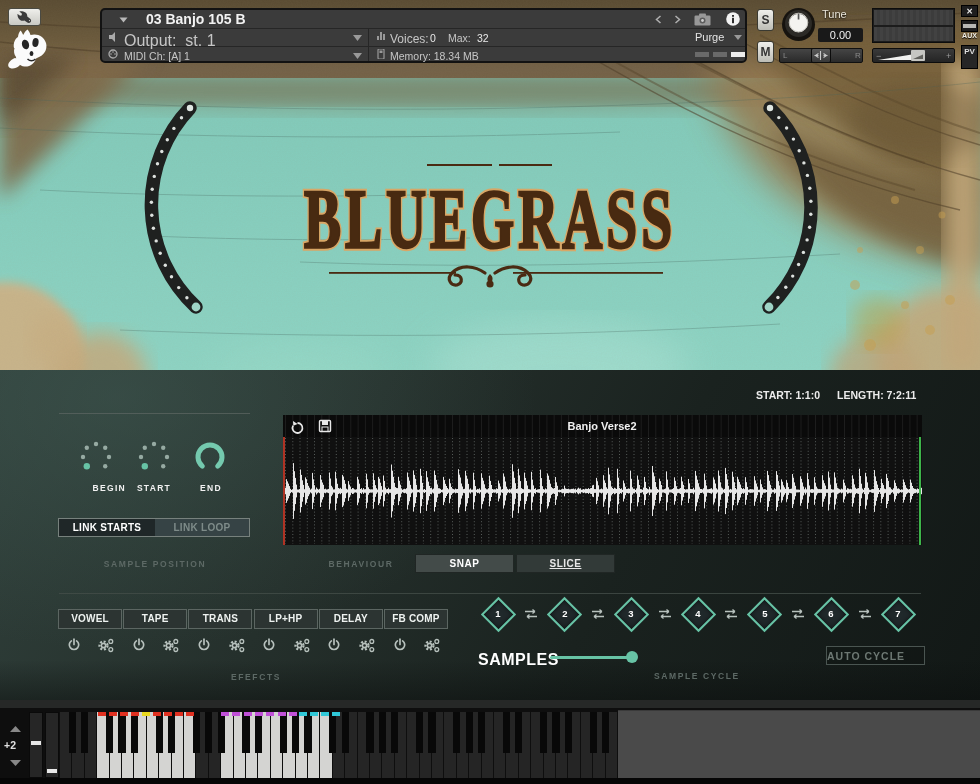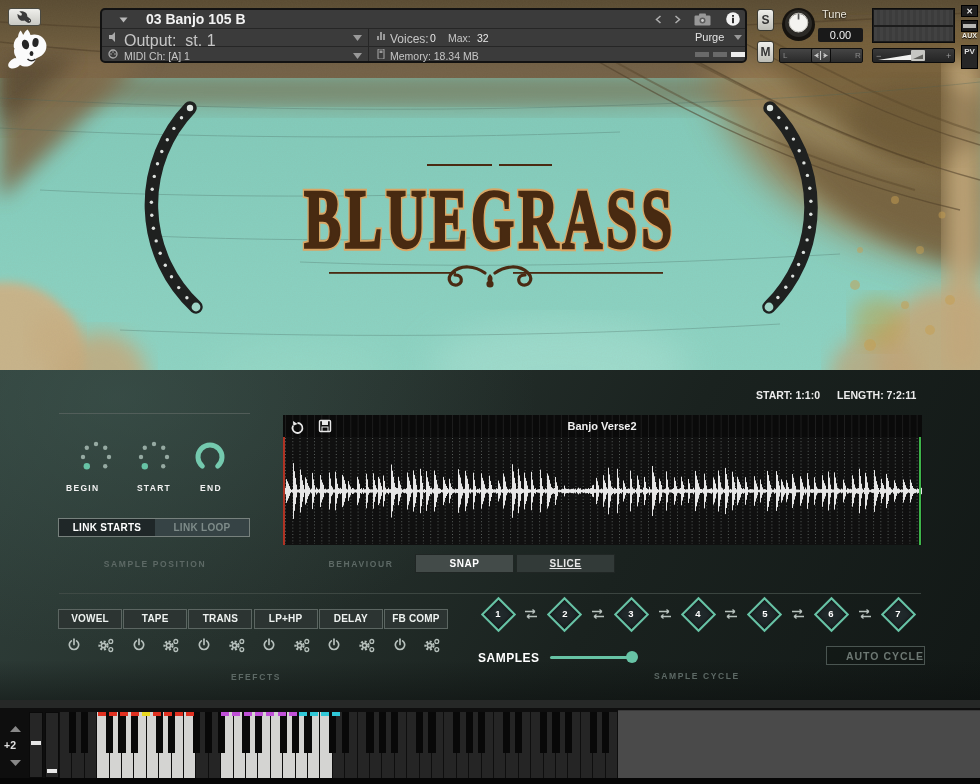--- a/index.html
+++ b/index.html
@@ -283,37 +283,37 @@
       <circle cx="86.8" cy="466.2" r="3.2" fill="#67c3a5"></circle>
       <circle cx="141.0" cy="457.0" r="2.2" fill="#a8bcb4" opacity="0.85"></circle>
       <circle cx="144.8" cy="447.8" r="2.2" fill="#a8bcb4" opacity="0.85"></circle>
       <circle cx="154.0" cy="444.0" r="2.2" fill="#a8bcb4" opacity="0.85"></circle>
       <circle cx="163.2" cy="447.8" r="2.2" fill="#a8bcb4" opacity="0.85"></circle>
       <circle cx="167.0" cy="457.0" r="2.2" fill="#a8bcb4" opacity="0.85"></circle>
       <circle cx="163.2" cy="466.2" r="2.2" fill="#a8bcb4" opacity="0.85"></circle>
       <circle cx="144.8" cy="466.2" r="3.2" fill="#67c3a5"></circle>
       <path d="M202.3 466.2 A 12 12 0 1 1 217.7 466.2" fill="none" stroke="#74c9ae" stroke-width="5" stroke-linecap="round"></path>
     </svg>
-<div class="abs" style="left:66px;top:483px;width:60px;text-align:left;font-size:8.5px;font-weight:bold;color:#f2f2f2;letter-spacing:1.3px;">BEGIN</div>
+<div class="abs" style="left:66px;top:483px;width:60px;text-align:right;font-size:8.5px;font-weight:bold;color:#f2f2f2;letter-spacing:1.3px;">BEGIN</div>
 <div class="abs" style="left:124px;top:483px;width:60px;text-align:center;font-size:8.5px;font-weight:bold;color:#f2f2f2;letter-spacing:1.3px;">START</div>
 <div class="abs" style="left:182px;top:483px;width:58px;text-align:center;font-size:8.5px;font-weight:bold;color:#f2f2f2;letter-spacing:1.3px;">END</div>
 <div class="abs" style="left:58px;top:518px;width:192px;height:19px;border:1px solid #77817d;background:#364345;"></div>
 <div class="abs" style="left:59px;top:519px;width:96px;height:17px;background:#1f2728;color:#fff;font-weight:bold;font-size:10px;text-align:center;line-height:17px;letter-spacing:0.3px;">LINK STARTS</div>
 <div class="abs" style="left:155px;top:519px;width:94px;height:17px;color:#7e8b89;font-weight:bold;font-size:10px;text-align:center;line-height:17px;letter-spacing:0.3px;">LINK LOOP</div>
 <div class="lbl" style="left:55px;top:559px;">SAMPLE POSITION</div>
 <div class="lbl" style="left:261px;top:559px;">BEHAVIOUR</div>
 <div class="abs" style="left:415px;top:554px;width:99px;height:19px;background:#434b49;border:1px solid #202624;color:#fff;font-weight:bold;font-size:10px;text-align:center;line-height:18px;letter-spacing:0.5px;">SNAP</div>
 <div class="abs" style="left:516px;top:554px;width:99px;height:19px;background:#323a38;border:1px solid #202624;color:#e8e8e8;font-weight:bold;font-size:10px;text-align:center;line-height:18px;letter-spacing:0.5px;text-decoration:underline;">SLICE</div>
 <div class="abs" style="left:59px;top:593px;width:862px;height:1px;background:#434d49;opacity:0.8;"></div>
 <div class="lbl" style="left:156px;top:672px;">EFEFCTS</div>
 <div class="lbl" style="left:597px;top:671px;">SAMPLE CYCLE</div>
-<div class="abs" style="left:478px;top:651px;font-size:12px;font-weight:bold;color:#fff;letter-spacing:0.5px;">SAMPLES</div>
+<div class="abs" style="left:478px;top:651px;font-size:16px;font-weight:bold;color:#fff;letter-spacing:0.5px;">SAMPLES</div>
 <div class="abs" style="left:550px;top:656px;width:82px;height:3px;background:#67c3a5;border-radius:2px;"></div>
 <div class="abs" style="left:626px;top:651px;width:12px;height:12px;border-radius:50%;background:#67c3a5;"></div>
-<div class="abs" style="left:826px;top:646px;width:99px;height:19px;border:1px solid #4a5551;background:rgba(15,20,18,0.35);color:#6d7873;font-weight:bold;font-size:10.5px;text-align:right;line-height:18px;letter-spacing:1px;">AUTO CYCLE</div>
+<div class="abs" style="left:826px;top:646px;width:99px;height:19px;border:1px solid #4a5551;background:rgba(15,20,18,0.35);color:#6d7873;font-weight:bold;font-size:10.5px;text-align:left;line-height:18px;letter-spacing:1px;">AUTO CYCLE</div>
 
 <svg class="abs" style="left:283px;top:415px" width="639" height="130" viewBox="0 0 639 130">
 <rect width="639" height="130" fill="#101010"></rect>
 <rect width="639" height="22" fill="#0a0a0a"></rect>
 <path d="M2.5 0V22M9.8 0V22M17.0 0V22M24.3 0V22M31.5 0V22M38.8 0V22M46.1 0V22M53.3 0V22M60.6 0V22M67.8 0V22M75.1 0V22M82.4 0V22M89.6 0V22M96.9 0V22M104.1 0V22M111.4 0V22M118.7 0V22M125.9 0V22M133.2 0V22M140.4 0V22M147.7 0V22M155.0 0V22M162.2 0V22M169.5 0V22M176.7 0V22M184.0 0V22M191.3 0V22M198.5 0V22M205.8 0V22M213.0 0V22M220.3 0V22M227.6 0V22M234.8 0V22M242.1 0V22M249.3 0V22M256.6 0V22M263.9 0V22M271.1 0V22M278.4 0V22M285.6 0V22M292.9 0V22M300.2 0V22M307.4 0V22M314.7 0V22M321.9 0V22M329.2 0V22M336.5 0V22M343.7 0V22M351.0 0V22M358.2 0V22M365.5 0V22M372.8 0V22M380.0 0V22M387.3 0V22M394.5 0V22M401.8 0V22M409.1 0V22M416.3 0V22M423.6 0V22M430.8 0V22M438.1 0V22M445.4 0V22M452.6 0V22M459.9 0V22M467.1 0V22M474.4 0V22M481.7 0V22M488.9 0V22M496.2 0V22M503.4 0V22M510.7 0V22M518.0 0V22M525.2 0V22M532.5 0V22M539.7 0V22M547.0 0V22M554.3 0V22M561.5 0V22M568.8 0V22M576.0 0V22M583.3 0V22M590.6 0V22M597.8 0V22M605.1 0V22M612.3 0V22M619.6 0V22M626.9 0V22M634.1 0V22" stroke="#1d1d1d" stroke-width="1"></path>
 <path d="M2.5 23V129M9.8 23V129M17.0 23V129M24.3 23V129M31.5 23V129M38.8 23V129M46.1 23V129M53.3 23V129M60.6 23V129M67.8 23V129M75.1 23V129M82.4 23V129M89.6 23V129M96.9 23V129M104.1 23V129M111.4 23V129M118.7 23V129M125.9 23V129M133.2 23V129M140.4 23V129M147.7 23V129M155.0 23V129M162.2 23V129M169.5 23V129M176.7 23V129M184.0 23V129M191.3 23V129M198.5 23V129M205.8 23V129M213.0 23V129M220.3 23V129M227.6 23V129M234.8 23V129M242.1 23V129M249.3 23V129M256.6 23V129M263.9 23V129M271.1 23V129M278.4 23V129M285.6 23V129M292.9 23V129M300.2 23V129M307.4 23V129M314.7 23V129M321.9 23V129M329.2 23V129M336.5 23V129M343.7 23V129M351.0 23V129M358.2 23V129M365.5 23V129M372.8 23V129M380.0 23V129M387.3 23V129M394.5 23V129M401.8 23V129M409.1 23V129M416.3 23V129M423.6 23V129M430.8 23V129M438.1 23V129M445.4 23V129M452.6 23V129M459.9 23V129M467.1 23V129M474.4 23V129M481.7 23V129M488.9 23V129M496.2 23V129M503.4 23V129M510.7 23V129M518.0 23V129M525.2 23V129M532.5 23V129M539.7 23V129M547.0 23V129M554.3 23V129M561.5 23V129M568.8 23V129M576.0 23V129M583.3 23V129M590.6 23V129M597.8 23V129M605.1 23V129M612.3 23V129M619.6 23V129M626.9 23V129M634.1 23V129" stroke="#9aa5a0" stroke-width="1" stroke-dasharray="1 2.2" opacity="0.5"></path>
 <path d="M0.5 74.9V77.1M1.5 75.0V77.0M2.5 73.8V78.2M3.5 70.3V81.7M4.5 71.2V80.8M5.5 72.1V79.9M6.5 73.1V78.9M7.5 74.3V77.7M8.5 74.8V77.2M9.5 74.5V77.5M10.5 63.5V88.5M11.5 66.9V85.1M12.5 69.7V82.3M13.5 72.5V79.5M14.5 74.6V77.4M15.5 74.6V77.4M16.5 74.4V77.6M17.5 66.2V85.8M18.5 68.4V83.6M19.5 70.7V81.3M20.5 72.6V79.4M21.5 74.5V77.5M22.5 69.5V82.5M23.5 70.2V81.8M24.5 71.9V80.1M25.5 73.0V79.0M26.5 73.8V78.2M27.5 74.6V77.4M28.5 74.2V77.8M29.5 67.6V84.4M30.5 70.3V81.7M31.5 72.7V79.3M32.5 74.6V77.4M33.5 73.7V78.3M34.5 74.3V77.7M35.5 74.7V77.3M36.5 74.3V77.7M37.5 68.5V83.5M38.5 70.4V81.6M39.5 71.6V80.4M40.5 72.6V79.4M41.5 74.5V77.5M42.5 74.2V77.8M43.5 74.6V77.4M44.5 74.5V77.5M45.5 74.3V77.7M46.5 67.4V84.6M47.5 70.0V82.0M48.5 73.0V79.0M49.5 73.7V78.3M50.5 74.6V77.4M51.5 74.5V77.5M52.5 67.1V84.9M53.5 69.9V82.1M54.5 72.2V79.8M55.5 74.0V78.0M56.5 74.2V77.8M57.5 73.9V78.1M58.5 74.3V77.7M59.5 68.4V83.6M60.5 69.1V82.9M61.5 70.6V81.4M62.5 72.2V79.8M63.5 74.2V77.8M64.5 74.6V77.4M65.5 71.1V80.9M66.5 72.5V79.5M67.5 73.4V78.6M68.5 74.4V77.6M69.5 74.0V78.0M70.5 74.1V77.9M71.5 74.5V77.5M72.5 74.7V77.3M73.5 74.5V77.5M74.5 69.3V82.7M75.5 70.4V81.6M76.5 72.2V79.8M77.5 74.3V77.7M78.5 74.0V78.0M79.5 74.7V77.3M80.5 74.0V78.0M81.5 74.5V77.5M82.5 74.5V77.5M83.5 67.9V84.1M84.5 70.3V81.7M85.5 73.7V78.3M86.5 74.4V77.6M87.5 74.6V77.4M88.5 74.5V77.5M89.5 74.6V77.4M90.5 67.7V84.3M91.5 70.6V81.4M92.5 72.8V79.2M93.5 74.0V78.0M94.5 74.7V77.3M95.5 69.3V82.7M96.5 70.0V82.0M97.5 71.7V80.3M98.5 73.1V78.9M99.5 74.7V77.3M100.5 68.7V83.3M101.5 71.0V81.0M102.5 73.8V78.2M103.5 74.5V77.5M104.5 74.4V77.6M105.5 73.8V78.2M106.5 74.5V77.5M107.5 74.4V77.6M108.5 64.1V87.9M109.5 66.7V85.3M110.5 69.3V82.7M111.5 71.8V80.2M112.5 73.5V78.5M113.5 73.9V78.1M114.5 74.0V78.0M115.5 69.2V82.8M116.5 70.9V81.1M117.5 72.6V79.4M118.5 74.1V77.9M119.5 74.8V77.2M120.5 74.5V77.5M121.5 74.3V77.7M122.5 74.5V77.5M123.5 74.0V78.0M124.5 67.4V84.6M125.5 69.4V82.6M126.5 70.9V81.1M127.5 72.6V79.4M128.5 74.2V77.8M129.5 74.6V77.4M130.5 66.5V85.5M131.5 68.4V83.6M132.5 70.1V81.9M133.5 72.6V79.4M134.5 74.7V77.3M135.5 74.8V77.2M136.5 74.5V77.5M137.5 65.9V86.1M138.5 68.8V83.2M139.5 71.8V80.2M140.5 74.7V77.3M141.5 74.3V77.7M142.5 74.8V77.2M143.5 66.9V85.1M144.5 69.4V82.6M145.5 71.3V80.7M146.5 73.0V79.0M147.5 74.0V78.0M148.5 73.8V78.2M149.5 74.6V77.4M150.5 74.2V77.8M151.5 66.6V85.4M152.5 68.5V83.5M153.5 70.5V81.5M154.5 72.4V79.6M155.5 74.0V78.0M156.5 74.1V77.9M157.5 74.3V77.7M158.5 74.8V77.2M159.5 74.6V77.4M160.5 69.3V82.7M161.5 70.6V81.4M162.5 72.3V79.7M163.5 73.1V78.9M164.5 73.9V78.1M165.5 74.5V77.5M166.5 70.1V81.9M167.5 72.0V80.0M168.5 73.5V78.5M169.5 74.1V77.9M170.5 74.4V77.6M171.5 74.6V77.4M172.5 74.2V77.8M173.5 74.5V77.5M174.5 74.4V77.6M175.5 66.1V85.9M176.5 68.3V83.7M177.5 69.6V82.4M178.5 72.0V80.0M179.5 73.3V78.7M180.5 74.4V77.6M181.5 74.3V77.7M182.5 66.7V85.3M183.5 68.7V83.3M184.5 70.0V82.0M185.5 72.2V79.8M186.5 74.6V77.4M187.5 74.1V77.9M188.5 74.7V77.3M189.5 74.6V77.4M190.5 67.5V84.5M191.5 70.5V81.5M192.5 73.1V78.9M193.5 74.7V77.3M194.5 74.3V77.7M195.5 74.5V77.5M196.5 74.1V77.9M197.5 74.7V77.3M198.5 67.8V84.2M199.5 69.6V82.4M200.5 70.9V81.1M201.5 72.4V79.6M202.5 74.0V78.0M203.5 74.5V77.5M204.5 74.5V77.5M205.5 74.0V78.0M206.5 68.8V83.2M207.5 71.0V81.0M208.5 72.7V79.3M209.5 74.3V77.7M210.5 74.6V77.4M211.5 74.5V77.5M212.5 74.6V77.4M213.5 74.0V78.0M214.5 74.3V77.7M215.5 70.8V81.2M216.5 72.0V80.0M217.5 73.3V78.7M218.5 74.6V77.4M219.5 74.4V77.6M220.5 67.9V84.1M221.5 69.1V82.9M222.5 71.2V80.8M223.5 73.4V78.6M224.5 74.3V77.7M225.5 74.7V77.3M226.5 74.3V77.7M227.5 74.6V77.4M228.5 74.1V77.9M229.5 64.0V88.0M230.5 67.0V85.0M231.5 69.7V82.3M232.5 71.9V80.1M233.5 74.4V77.6M234.5 74.1V77.9M235.5 65.9V86.1M236.5 68.7V83.3M237.5 71.0V81.0M238.5 74.0V78.0M239.5 74.3V77.7M240.5 74.5V77.5M241.5 67.5V84.5M242.5 69.7V82.3M243.5 71.0V81.0M244.5 72.9V79.1M245.5 74.4V77.6M246.5 74.5V77.5M247.5 74.6V77.4M248.5 67.1V84.9M249.5 70.4V81.6M250.5 72.9V79.1M251.5 74.4V77.6M252.5 74.0V78.0M253.5 74.8V77.2M254.5 74.6V77.4M255.5 74.5V77.5M256.5 74.4V77.6M257.5 66.2V85.8M258.5 69.8V82.2M259.5 73.2V78.8M260.5 74.4V77.6M261.5 74.7V77.3M262.5 74.1V77.9M263.5 74.5V77.5M264.5 67.9V84.1M265.5 68.8V83.2M266.5 70.5V81.5M267.5 72.2V79.8M268.5 73.6V78.4M269.5 74.0V78.0M270.5 74.2V77.8M271.5 73.9V78.1M272.5 69.3V82.7M273.5 71.5V80.5M274.5 73.0V79.0M275.5 74.8V77.2M276.5 74.6V77.4M277.5 74.8V77.2M278.5 74.5V77.5M279.5 74.2V77.8M280.5 74.4V77.6M281.5 72.9V79.1M282.5 74.1V77.9M283.5 74.3V77.7M284.5 74.3V77.7M285.5 74.2V77.8M286.5 74.5V77.5M287.5 74.5V77.5M288.5 74.3V77.7M289.5 74.3V77.7M290.5 74.2V77.8M291.5 74.5V77.5M292.5 74.2V77.8M293.5 74.8V77.2M294.5 74.2V77.8M295.5 73.8V78.2M296.5 74.2V77.8M297.5 74.1V77.9M298.5 74.7V77.3M299.5 74.6V77.4M300.5 74.4V77.6M301.5 74.6V77.4M302.5 74.3V77.7M303.5 74.3V77.7M304.5 74.3V77.7M305.5 74.0V78.0M306.5 74.4V77.6M307.5 74.0V78.0M308.5 73.9V78.1M309.5 72.9V79.1M310.5 72.6V79.4M311.5 74.4V77.6M312.5 74.4V77.6M313.5 69.7V82.3M314.5 71.1V80.9M315.5 72.8V79.2M316.5 74.6V77.4M317.5 74.4V77.6M318.5 74.2V77.8M319.5 74.5V77.5M320.5 68.6V83.4M321.5 70.8V81.2M322.5 71.8V80.2M323.5 73.6V78.4M324.5 74.3V77.7M325.5 65.4V86.6M326.5 68.3V83.7M327.5 70.9V81.1M328.5 73.3V78.7M329.5 73.9V78.1M330.5 74.3V77.7M331.5 73.8V78.2M332.5 74.1V77.9M333.5 74.4V77.6M334.5 65.9V86.1M335.5 69.6V82.4M336.5 73.9V78.1M337.5 74.4V77.6M338.5 74.1V77.9M339.5 74.8V77.2M340.5 70.8V81.2M341.5 71.9V80.1M342.5 73.4V78.6M343.5 74.4V77.6M344.5 74.3V77.7M345.5 74.1V77.9M346.5 74.3V77.7M347.5 66.6V85.4M348.5 70.1V81.9M349.5 73.6V78.4M350.5 74.3V77.7M351.5 74.2V77.8M352.5 74.8V77.2M353.5 74.1V77.9M354.5 68.7V83.3M355.5 70.5V81.5M356.5 72.7V79.3M357.5 74.4V77.6M358.5 74.5V77.5M359.5 74.7V77.3M360.5 73.8V78.2M361.5 69.3V82.7M362.5 71.4V80.6M363.5 74.0V78.0M364.5 74.3V77.7M365.5 74.6V77.4M366.5 73.5V78.5M367.5 74.5V77.5M368.5 74.6V77.4M369.5 64.7V87.3M370.5 67.4V84.6M371.5 69.0V83.0M372.5 71.4V80.6M373.5 73.6V78.4M374.5 74.4V77.6M375.5 74.7V77.3M376.5 70.0V82.0M377.5 71.1V80.9M378.5 72.7V79.3M379.5 74.6V77.4M380.5 74.6V77.4M381.5 74.4V77.6M382.5 74.1V77.9M383.5 67.0V85.0M384.5 70.4V81.6M385.5 73.6V78.4M386.5 74.6V77.4M387.5 74.7V77.3M388.5 74.6V77.4M389.5 74.4V77.6M390.5 74.0V78.0M391.5 69.4V82.6M392.5 70.9V81.1M393.5 73.2V78.8M394.5 74.3V77.7M395.5 74.5V77.5M396.5 74.2V77.8M397.5 74.0V78.0M398.5 69.2V82.8M399.5 71.2V80.8M400.5 72.6V79.4M401.5 74.4V77.6M402.5 74.6V77.4M403.5 74.5V77.5M404.5 74.5V77.5M405.5 70.1V81.9M406.5 72.0V80.0M407.5 74.3V77.7M408.5 74.4V77.6M409.5 74.4V77.6M410.5 73.8V78.2M411.5 74.6V77.4M412.5 66.7V85.3M413.5 68.8V83.2M414.5 70.5V81.5M415.5 72.0V80.0M416.5 73.6V78.4M417.5 74.4V77.6M418.5 74.4V77.6M419.5 74.6V77.4M420.5 74.1V77.9M421.5 67.9V84.1M422.5 70.6V81.4M423.5 72.9V79.1M424.5 74.5V77.5M425.5 74.5V77.5M426.5 74.4V77.6M427.5 74.2V77.8M428.5 74.0V78.0M429.5 74.6V77.4M430.5 69.5V82.5M431.5 70.4V81.6M432.5 72.0V80.0M433.5 74.1V77.9M434.5 74.6V77.4M435.5 66.6V85.4M436.5 68.8V83.2M437.5 71.5V80.5M438.5 73.7V78.3M439.5 74.1V77.9M440.5 74.7V77.3M441.5 74.3V77.7M442.5 65.5V86.5M443.5 68.1V83.9M444.5 70.3V81.7M445.5 73.0V79.0M446.5 74.7V77.3M447.5 74.3V77.7M448.5 74.6V77.4M449.5 67.1V84.9M450.5 69.2V82.8M451.5 71.5V80.5M452.5 74.0V78.0M453.5 74.5V77.5M454.5 69.3V82.7M455.5 70.3V81.7M456.5 71.4V80.6M457.5 72.5V79.5M458.5 73.9V78.1M459.5 74.4V77.6M460.5 74.0V78.0M461.5 74.4V77.6M462.5 69.4V82.6M463.5 71.5V80.5M464.5 73.5V78.5M465.5 74.7V77.3M466.5 74.6V77.4M467.5 74.4V77.6M468.5 74.5V77.5M469.5 74.5V77.5M470.5 74.6V77.4M471.5 69.0V83.0M472.5 70.7V81.3M473.5 72.1V79.9M474.5 73.4V78.6M475.5 74.8V77.2M476.5 74.7V77.3M477.5 70.4V81.6M478.5 72.3V79.7M479.5 73.7V78.3M480.5 74.5V77.5M481.5 74.4V77.6M482.5 74.5V77.5M483.5 74.8V77.2M484.5 66.8V85.2M485.5 68.5V83.5M486.5 70.9V81.1M487.5 72.6V79.4M488.5 74.1V77.9M489.5 74.7V77.3M490.5 74.7V77.3M491.5 74.0V78.0M492.5 74.5V77.5M493.5 66.9V85.1M494.5 68.4V83.6M495.5 71.1V80.9M496.5 72.9V79.1M497.5 74.6V77.4M498.5 70.3V81.7M499.5 71.3V80.7M500.5 72.8V79.2M501.5 73.6V78.4M502.5 74.3V77.7M503.5 70.6V81.4M504.5 71.8V80.2M505.5 73.6V78.4M506.5 74.4V77.6M507.5 74.3V77.7M508.5 74.2V77.8M509.5 68.1V83.9M510.5 69.6V82.4M511.5 71.6V80.4M512.5 73.0V79.0M513.5 74.6V77.4M514.5 74.6V77.4M515.5 74.7V77.3M516.5 74.7V77.3M517.5 69.0V83.0M518.5 70.1V81.9M519.5 71.6V80.4M520.5 73.3V78.7M521.5 74.5V77.5M522.5 73.7V78.3M523.5 74.5V77.5M524.5 67.7V84.3M525.5 70.3V81.7M526.5 72.9V79.1M527.5 74.6V77.4M528.5 74.4V77.6M529.5 74.4V77.6M530.5 74.6V77.4M531.5 69.4V82.6M532.5 71.7V80.3M533.5 73.4V78.6M534.5 74.2V77.8M535.5 74.4V77.6M536.5 74.4V77.6M537.5 74.5V77.5M538.5 74.4V77.6M539.5 68.6V83.4M540.5 70.7V81.3M541.5 71.9V80.1M542.5 72.9V79.1M543.5 74.4V77.6M544.5 74.4V77.6M545.5 67.0V85.0M546.5 69.6V82.4M547.5 72.5V79.5M548.5 74.4V77.6M549.5 74.6V77.4M550.5 74.6V77.4M551.5 67.4V84.6M552.5 69.5V82.5M553.5 72.0V80.0M554.5 73.8V78.2M555.5 74.2V77.8M556.5 74.4V77.6M557.5 74.6V77.4M558.5 74.2V77.8M559.5 74.5V77.5M560.5 70.4V81.6M561.5 71.8V80.2M562.5 72.9V79.1M563.5 74.7V77.3M564.5 74.0V78.0M565.5 74.2V77.8M566.5 74.5V77.5M567.5 74.3V77.7M568.5 74.5V77.5M569.5 68.6V83.4M570.5 70.1V81.9M571.5 72.4V79.6M572.5 73.8V78.2M573.5 74.3V77.7M574.5 74.1V77.9M575.5 74.0V78.0M576.5 65.8V86.2M577.5 68.9V83.1M578.5 72.1V79.9M579.5 74.2V77.8M580.5 74.8V77.2M581.5 73.9V78.1M582.5 67.6V84.4M583.5 69.1V82.9M584.5 71.6V80.4M585.5 73.8V78.2M586.5 74.7V77.3M587.5 74.8V77.2M588.5 74.5V77.5M589.5 74.4V77.6M590.5 74.5V77.5M591.5 66.4V85.6M592.5 69.1V82.9M593.5 71.1V80.9M594.5 72.5V79.5M595.5 74.0V78.0M596.5 74.8V77.2M597.5 74.0V78.0M598.5 70.1V81.9M599.5 71.9V80.1M600.5 72.7V79.3M601.5 74.2V77.8M602.5 74.4V77.6M603.5 68.0V84.0M604.5 69.8V82.2M605.5 71.0V81.0M606.5 73.5V78.5M607.5 73.7V78.3M608.5 74.4V77.6M609.5 74.7V77.3M610.5 74.1V77.9M611.5 70.7V81.3M612.5 71.8V80.2M613.5 73.2V78.8M614.5 74.2V77.8M615.5 74.1V77.9M616.5 74.4V77.6M617.5 74.8V77.2M618.5 74.5V77.5M619.5 74.7V77.3M620.5 70.4V81.6M621.5 71.5V80.5M622.5 72.7V79.3M623.5 73.8V78.2M624.5 74.3V77.7M625.5 74.6V77.4M626.5 74.3V77.7M627.5 70.4V81.6M628.5 71.7V80.3M629.5 73.1V78.9M630.5 74.0V78.0M631.5 74.3V77.7M632.5 74.3V77.7M633.5 74.6V77.4M634.5 74.1V77.9M635.5 74.4V77.6M636.5 68.9V83.1M637.5 70.0V82.0M638.5 73.8V78.2" stroke="#8b8b8b" stroke-width="1" opacity="0.8"></path>
 <path d="M0.5 75.4V76.6M1.5 75.4V76.6M2.5 72.7V79.3M3.5 64.2V87.8M4.5 66.4V85.6M5.5 68.6V83.4M6.5 71.1V80.9M7.5 73.8V78.2M8.5 75.0V77.0M9.5 74.3V77.7M10.5 48.1V103.9M11.5 56.2V95.8M12.5 62.9V89.1M13.5 69.6V82.4M14.5 74.6V77.4M15.5 74.7V77.3M16.5 74.1V77.9M17.5 54.5V97.5M18.5 59.9V92.1M19.5 65.3V86.7M20.5 69.9V82.1M21.5 74.3V77.7M22.5 62.4V89.6M23.5 64.2V87.8M24.5 68.0V84.0M25.5 70.8V81.2M26.5 72.7V79.3M27.5 74.7V77.3M28.5 73.6V78.4M29.5 57.9V94.1M30.5 64.3V87.7M31.5 70.2V81.8M32.5 74.6V77.4M33.5 72.5V79.5M34.5 73.8V78.2M35.5 74.7V77.3M36.5 73.8V78.2M37.5 60.0V92.0M38.5 64.7V87.3M39.5 67.5V84.5M40.5 69.8V82.2M41.5 74.2V77.8M42.5 73.7V78.3M43.5 74.6V77.4M44.5 74.4V77.6M45.5 73.9V78.1M46.5 57.5V94.5M47.5 63.5V88.5M48.5 70.8V81.2M49.5 72.4V79.6M50.5 74.5V77.5M51.5 74.4V77.6M52.5 56.7V95.3M53.5 63.4V88.6M54.5 68.8V83.2M55.5 73.0V79.0M56.5 73.6V78.4M57.5 72.8V79.2M58.5 73.9V78.1M59.5 59.9V92.1M60.5 61.6V90.4M61.5 65.1V86.9M62.5 68.8V83.2M63.5 73.7V78.3M64.5 74.6V77.4M65.5 66.1V85.9M66.5 69.6V82.4M67.5 71.7V80.3M68.5 74.2V77.8M69.5 73.0V79.0M70.5 73.3V78.7M71.5 74.4V77.6M72.5 74.7V77.3M73.5 74.3V77.7M74.5 61.9V90.1M75.5 64.5V87.5M76.5 68.7V83.3M77.5 74.0V78.0M78.5 73.1V78.9M79.5 74.7V77.3M80.5 73.1V78.9M81.5 74.4V77.6M82.5 74.2V77.8M83.5 58.7V93.3M84.5 64.3V87.7M85.5 72.3V79.7M86.5 74.1V77.9M87.5 74.5V77.5M88.5 74.4V77.6M89.5 74.6V77.4M90.5 58.3V93.7M91.5 65.1V86.9M92.5 70.2V81.8M93.5 73.2V78.8M94.5 74.7V77.3M95.5 61.9V90.1M96.5 63.7V88.3M97.5 67.7V84.3M98.5 71.1V80.9M99.5 74.8V77.2M100.5 60.5V91.5M101.5 65.9V86.1M102.5 72.6V79.4M103.5 74.4V77.6M104.5 74.0V78.0M105.5 72.7V79.3M106.5 74.3V77.7M107.5 74.2V77.8M108.5 49.5V102.5M109.5 55.7V96.3M110.5 61.9V90.1M111.5 67.9V84.1M112.5 72.1V79.9M113.5 72.9V79.1M114.5 73.1V78.9M115.5 61.8V90.2M116.5 65.8V86.2M117.5 69.7V82.3M118.5 73.4V78.6M119.5 74.9V77.1M120.5 74.3V77.7M121.5 73.8V78.2M122.5 74.2V77.8M123.5 73.2V78.8M124.5 57.5V94.5M125.5 62.2V89.8M126.5 65.7V86.3M127.5 69.9V82.1M128.5 73.6V78.4M129.5 74.6V77.4M130.5 55.4V96.6M131.5 59.9V92.1M132.5 63.8V88.2M133.5 69.8V82.2M134.5 74.7V77.3M135.5 75.0V77.0M136.5 74.4V77.6M137.5 53.8V98.2M138.5 60.8V91.2M139.5 67.9V84.1M140.5 74.9V77.1M141.5 74.0V78.0M142.5 75.0V77.0M143.5 56.1V95.9M144.5 62.3V89.7M145.5 66.6V85.4M146.5 70.9V81.1M147.5 73.1V78.9M148.5 72.7V79.3M149.5 74.5V77.5M150.5 73.6V78.4M151.5 55.5V96.5M152.5 60.0V92.0M153.5 64.9V87.1M154.5 69.4V82.6M155.5 73.2V78.8M156.5 73.3V78.7M157.5 73.9V78.1M158.5 75.0V77.0M159.5 74.6V77.4M160.5 61.9V90.1M161.5 65.1V86.9M162.5 69.0V83.0M163.5 71.0V81.0M164.5 73.0V79.0M165.5 74.3V77.7M166.5 63.8V88.2M167.5 68.3V83.7M168.5 72.0V80.0M169.5 73.5V78.5M170.5 74.1V77.9M171.5 74.6V77.4M172.5 73.6V78.4M173.5 74.2V77.8M174.5 74.0V78.0M175.5 54.2V97.8M176.5 59.6V92.4M177.5 62.5V89.5M178.5 68.5V83.5M179.5 71.5V80.5M180.5 74.2V77.8M181.5 73.8V78.2M182.5 55.8V96.2M183.5 60.6V91.4M184.5 63.7V88.3M185.5 68.9V83.1M186.5 74.5V77.5M187.5 73.4V78.6M188.5 74.8V77.2M189.5 74.7V77.3M190.5 57.7V94.3M191.5 64.9V87.1M192.5 71.1V80.9M193.5 74.9V77.1M194.5 73.9V78.1M195.5 74.3V77.7M196.5 73.3V78.7M197.5 74.9V77.1M198.5 58.3V93.7M199.5 62.8V89.2M200.5 65.7V86.3M201.5 69.3V82.7M202.5 73.2V78.8M203.5 74.3V77.7M204.5 74.4V77.6M205.5 73.2V78.8M206.5 60.7V91.3M207.5 65.9V86.1M208.5 70.0V82.0M209.5 74.0V78.0M210.5 74.6V77.4M211.5 74.3V77.7M212.5 74.6V77.4M213.5 73.3V78.7M214.5 73.9V78.1M215.5 65.6V86.4M216.5 68.4V83.6M217.5 71.5V80.5M218.5 74.7V77.3M219.5 74.1V77.9M220.5 58.5V93.5M221.5 61.6V90.4M222.5 66.5V85.5M223.5 71.7V80.3M224.5 73.8V78.2M225.5 74.8V77.2M226.5 73.9V78.1M227.5 74.6V77.4M228.5 73.4V78.6M229.5 49.2V102.8M230.5 56.4V95.6M231.5 62.8V89.2M232.5 68.2V83.8M233.5 74.0V78.0M234.5 73.5V78.5M235.5 53.8V98.2M236.5 60.4V91.6M237.5 66.1V85.9M238.5 73.1V78.9M239.5 73.9V78.1M240.5 74.3V77.7M241.5 57.6V94.4M242.5 62.9V89.1M243.5 65.9V86.1M244.5 70.5V81.5M245.5 74.1V77.9M246.5 74.3V77.7M247.5 74.7V77.3M248.5 56.8V95.2M249.5 64.7V87.3M250.5 70.4V81.6M251.5 74.0V78.0M252.5 73.2V78.8M253.5 75.0V77.0M254.5 74.5V77.5M255.5 74.3V77.7M256.5 74.1V77.9M257.5 54.7V97.3M258.5 63.1V88.9M259.5 71.2V80.8M260.5 74.1V77.9M261.5 74.7V77.3M262.5 73.4V78.6M263.5 74.3V77.7M264.5 58.5V93.5M265.5 60.7V91.3M266.5 64.8V87.2M267.5 68.7V83.3M268.5 72.1V79.9M269.5 73.1V78.9M270.5 73.6V78.4M271.5 73.0V79.0M272.5 62.0V90.0M273.5 67.3V84.7M274.5 70.8V81.2M275.5 75.1V76.9M276.5 74.7V77.3M277.5 75.0V77.0M278.5 74.4V77.6M279.5 73.7V78.3M280.5 74.1V77.9M281.5 70.6V81.4M282.5 73.4V78.6M283.5 73.9V78.1M284.5 74.0V78.0M285.5 73.7V78.3M286.5 74.4V77.6M287.5 74.3V77.7M288.5 73.9V78.1M289.5 73.9V78.1M290.5 73.6V78.4M291.5 74.4V77.6M292.5 73.6V78.4M293.5 75.0V77.0M294.5 73.7V78.3M295.5 72.7V79.3M296.5 73.7V78.3M297.5 73.3V78.7M298.5 74.9V77.1M299.5 74.6V77.4M300.5 74.0V78.0M301.5 74.5V77.5M302.5 73.7V78.3M303.5 73.8V78.2M304.5 74.0V78.0M305.5 73.1V78.9M306.5 74.1V77.9M307.5 73.2V78.8M308.5 73.0V79.0M309.5 70.4V81.6M310.5 69.9V82.1M311.5 74.1V77.9M312.5 74.2V77.8M313.5 62.9V89.1M314.5 66.2V85.8M315.5 70.3V81.7M316.5 74.5V77.5M317.5 74.2V77.8M318.5 73.5V78.5M319.5 74.3V77.7M320.5 60.2V91.8M321.5 65.4V86.6M322.5 67.9V84.1M323.5 72.3V79.7M324.5 73.8V78.2M325.5 52.7V99.3M326.5 59.5V92.5M327.5 65.7V86.3M328.5 71.6V80.4M329.5 72.9V79.1M330.5 73.9V78.1M331.5 72.7V79.3M332.5 73.3V78.7M333.5 74.0V78.0M334.5 53.8V98.2M335.5 62.7V89.3M336.5 72.8V79.2M337.5 74.0V78.0M338.5 73.3V78.7M339.5 74.9V77.1M340.5 65.5V86.5M341.5 68.3V83.7M342.5 71.8V80.2M343.5 74.1V77.9M344.5 73.9V78.1M345.5 73.4V78.6M346.5 73.8V78.2M347.5 55.6V96.4M348.5 63.8V88.2M349.5 72.3V79.7M350.5 73.8V78.2M351.5 73.7V78.3M352.5 75.0V77.0M353.5 73.4V78.6M354.5 60.6V91.4M355.5 64.7V87.3M356.5 70.0V82.0M357.5 74.1V77.9M358.5 74.3V77.7M359.5 74.9V77.1M360.5 72.6V79.4M361.5 61.9V90.1M362.5 66.9V85.1M363.5 73.0V79.0M364.5 73.8V78.2M365.5 74.6V77.4M366.5 71.9V80.1M367.5 74.3V77.7M368.5 74.5V77.5M369.5 51.0V101.0M370.5 57.5V94.5M371.5 61.3V90.7M372.5 67.0V85.0M373.5 72.1V79.9M374.5 74.0V78.0M375.5 74.8V77.2M376.5 63.7V88.3M377.5 66.2V85.8M378.5 70.0V82.0M379.5 74.5V77.5M380.5 74.6V77.4M381.5 74.1V77.9M382.5 73.5V78.5M383.5 56.4V95.6M384.5 64.6V87.4M385.5 72.3V79.7M386.5 74.6V77.4M387.5 74.7V77.3M388.5 74.5V77.5M389.5 74.0V78.0M390.5 73.1V78.9M391.5 62.3V89.7M392.5 65.8V86.2M393.5 71.2V80.8M394.5 73.8V78.2M395.5 74.2V77.8M396.5 73.7V78.3M397.5 73.0V79.0M398.5 61.7V90.3M399.5 66.4V85.6M400.5 69.9V82.1M401.5 74.0V78.0M402.5 74.7V77.3M403.5 74.3V77.7M404.5 74.3V77.7M405.5 64.0V88.0M406.5 68.3V83.7M407.5 73.9V78.1M408.5 74.1V77.9M409.5 74.2V77.8M410.5 72.8V79.2M411.5 74.7V77.3M412.5 55.9V96.1M413.5 60.7V91.3M414.5 64.7V87.3M415.5 68.3V83.7M416.5 72.2V79.8M417.5 74.0V78.0M418.5 74.0V78.0M419.5 74.6V77.4M420.5 73.3V78.7M421.5 58.6V93.4M422.5 65.1V86.9M423.5 70.5V81.5M424.5 74.3V77.7M425.5 74.3V77.7M426.5 74.0V78.0M427.5 73.7V78.3M428.5 73.2V78.8M429.5 74.5V77.5M430.5 62.4V89.6M431.5 64.6V87.4M432.5 68.5V83.5M433.5 73.3V78.7M434.5 74.6V77.4M435.5 55.5V96.5M436.5 60.7V91.3M437.5 67.3V84.7M438.5 72.4V79.6M439.5 73.3V78.7M440.5 74.7V77.3M441.5 73.9V78.1M442.5 52.9V99.1M443.5 59.0V93.0M444.5 64.4V87.6M445.5 70.8V81.2M446.5 74.7V77.3M447.5 73.9V78.1M448.5 74.6V77.4M449.5 56.7V95.3M450.5 61.8V90.2M451.5 67.2V84.8M452.5 73.0V79.0M453.5 74.4V77.6M454.5 61.8V90.2M455.5 64.4V87.6M456.5 67.0V85.0M457.5 69.5V82.5M458.5 72.9V79.1M459.5 74.1V77.9M460.5 73.2V78.8M461.5 74.2V77.8M462.5 62.2V89.8M463.5 67.2V84.8M464.5 71.9V80.1M465.5 74.9V77.1M466.5 74.5V77.5M467.5 74.1V77.9M468.5 74.3V77.7M469.5 74.3V77.7M470.5 74.7V77.3M471.5 61.2V90.8M472.5 65.4V86.6M473.5 68.6V83.4M474.5 71.8V80.2M475.5 74.9V77.1M476.5 74.7V77.3M477.5 64.5V87.5M478.5 69.2V82.8M479.5 72.3V79.7M480.5 74.3V77.7M481.5 74.2V77.8M482.5 74.4V77.6M483.5 75.0V77.0M484.5 55.9V96.1M485.5 60.1V91.9M486.5 65.8V86.2M487.5 69.8V82.2M488.5 73.3V78.7M489.5 74.9V77.1M490.5 74.8V77.2M491.5 73.2V78.8M492.5 74.2V77.8M493.5 56.1V95.9M494.5 59.9V92.1M495.5 66.1V85.9M496.5 70.5V81.5M497.5 74.6V77.4M498.5 64.4V87.6M499.5 66.7V85.3M500.5 70.3V81.7M501.5 72.3V79.7M502.5 73.9V78.1M503.5 65.1V86.9M504.5 67.8V84.2M505.5 72.1V79.9M506.5 74.2V77.8M507.5 73.9V78.1M508.5 73.6V78.4M509.5 59.0V93.0M510.5 62.7V89.3M511.5 67.4V84.6M512.5 70.8V81.2M513.5 74.6V77.4M514.5 74.7V77.3M515.5 74.7V77.3M516.5 74.9V77.1M517.5 61.3V90.7M518.5 63.8V88.2M519.5 67.5V84.5M520.5 71.5V80.5M521.5 74.3V77.7M522.5 72.5V79.5M523.5 74.4V77.6M524.5 58.1V93.9M525.5 64.2V87.8M526.5 70.5V81.5M527.5 74.6V77.4M528.5 74.1V77.9M529.5 74.1V77.9M530.5 74.5V77.5M531.5 62.2V89.8M532.5 67.7V84.3M533.5 71.6V80.4M534.5 73.5V78.5M535.5 74.2V77.8M536.5 74.1V77.9M537.5 74.3V77.7M538.5 74.1V77.9M539.5 60.2V91.8M540.5 65.3V86.7M541.5 68.2V83.8M542.5 70.6V81.4M543.5 74.2V77.8M544.5 74.2V77.8M545.5 56.5V95.5M546.5 62.6V89.4M547.5 69.6V82.4M548.5 74.1V77.9M549.5 74.6V77.4M550.5 74.6V77.4M551.5 57.4V94.6M552.5 62.5V89.5M553.5 68.3V83.7M554.5 72.7V79.3M555.5 73.5V78.5M556.5 74.2V77.8M557.5 74.7V77.3M558.5 73.6V78.4M559.5 74.4V77.6M560.5 64.6V87.4M561.5 67.8V84.2M562.5 70.6V81.4M563.5 74.9V77.1M564.5 73.2V78.8M565.5 73.6V78.4M566.5 74.3V77.7M567.5 73.8V78.2M568.5 74.4V77.6M569.5 60.3V91.7M570.5 63.8V88.2M571.5 69.4V82.6M572.5 72.7V79.3M573.5 73.9V78.1M574.5 73.4V78.6M575.5 73.1V78.9M576.5 53.7V98.3M577.5 61.0V91.0M578.5 68.7V83.3M579.5 73.6V78.4M580.5 74.9V77.1M581.5 72.9V79.1M582.5 57.8V94.2M583.5 61.5V90.5M584.5 67.4V84.6M585.5 72.8V79.2M586.5 74.8V77.2M587.5 75.1V76.9M588.5 74.4V77.6M589.5 74.1V77.9M590.5 74.2V77.8M591.5 55.1V96.9M592.5 61.4V90.6M593.5 66.1V85.9M594.5 69.6V82.4M595.5 73.0V79.0M596.5 75.0V77.0M597.5 73.1V78.9M598.5 63.8V88.2M599.5 68.1V83.9M600.5 70.1V81.9M601.5 73.6V78.4M602.5 74.2V77.8M603.5 58.9V93.1M604.5 63.0V89.0M605.5 66.0V86.0M606.5 72.1V79.9M607.5 72.5V79.5M608.5 74.2V77.8M609.5 74.9V77.1M610.5 73.3V78.7M611.5 65.3V86.7M612.5 67.9V84.1M613.5 71.1V80.9M614.5 73.7V78.3M615.5 73.3V78.7M616.5 74.2V77.8M617.5 75.0V77.0M618.5 74.4V77.6M619.5 74.9V77.1M620.5 64.5V87.5M621.5 67.2V84.8M622.5 70.2V81.8M623.5 72.8V79.2M624.5 73.8V78.2M625.5 74.6V77.4M626.5 74.0V78.0M627.5 64.6V87.4M628.5 67.7V84.3M629.5 71.0V81.0M630.5 73.1V78.9M631.5 73.8V78.2M632.5 73.9V78.1M633.5 74.6V77.4M634.5 73.4V78.6M635.5 74.1V77.9M636.5 61.1V90.9M637.5 63.5V88.5M638.5 72.8V79.2" stroke="#e6e6e6" stroke-width="1"></path>
 <rect x="0" y="22" width="2" height="108" fill="#b03324"></rect>
 <rect x="636" y="22" width="2" height="108" fill="#3db54a"></rect>

